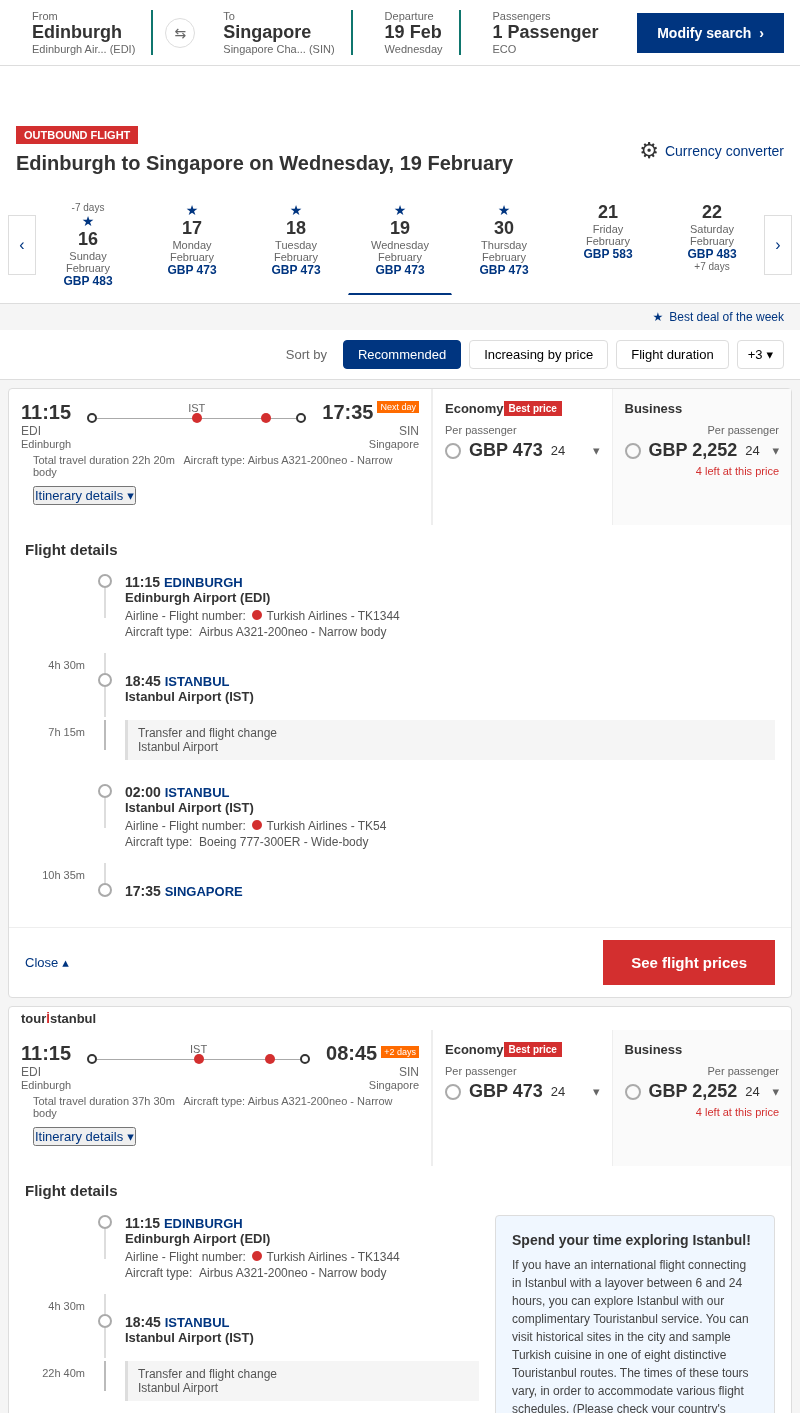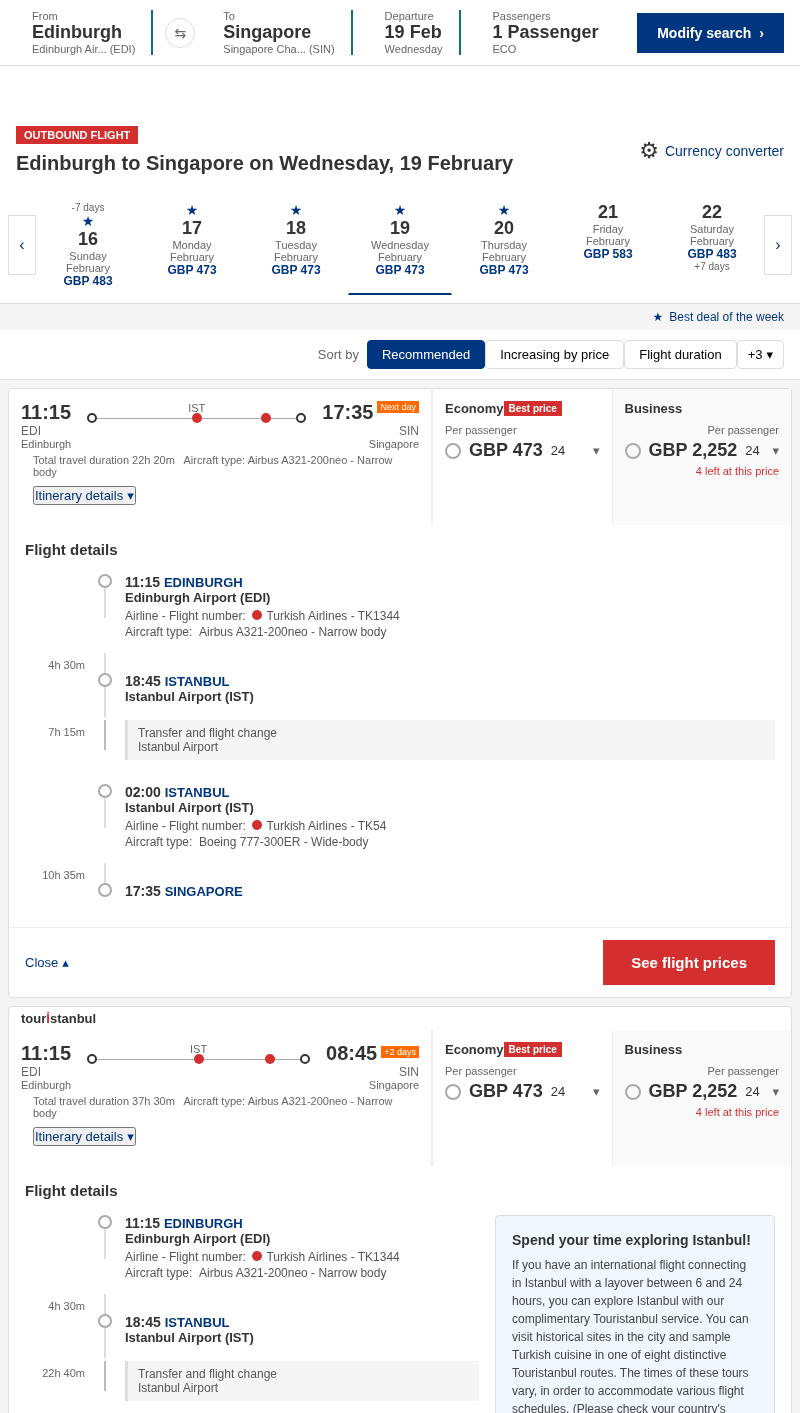--- a/index.html
+++ b/index.html
@@ -27,21 +27,21 @@
     .date-item { flex: 1; text-align: center; padding: 6px 4px; cursor: pointer; border: 1px solid transparent; font-size: 12px; }
     .date-item.active { border-bottom: 2px solid #003580; }
     .date-item .day-name { font-size: 11px; color: #666; }
     .date-item .day-num { font-size: 18px; font-weight: bold; }
     .date-item .month { font-size: 11px; color: #666; }
     .date-item .price { font-size: 12px; color: #003580; font-weight: bold; }
     .date-item .star { color: #003580; font-size: 14px; }
     .date-days { font-size: 10px; color: #666; text-align: center; }
 
     
-    .sort-bar { background: white; padding: 10px 16px; display: flex; align-items: center; justify-content: flex-end; border-bottom: 1px solid #ddd; }
+    .sort-bar { background: white; padding: 10px 16px; display: flex; align-items: center; justify-content: flex-end; gap: 8px; border-bottom: 1px solid #ddd; }
     .sort-label { color: #666; font-size: 13px; margin-right: 8px; }
     .sort-btn { padding: 6px 14px; border: 1px solid #ddd; background: white; cursor: pointer; font-size: 13px; border-radius: 4px; }
     .sort-btn.active { background: #003580; color: white; border-color: #003580; }
     .sort-more { padding: 6px 10px; border: 1px solid #ddd; background: white; cursor: pointer; font-size: 13px; border-radius: 4px; display: flex; align-items: center; gap: 4px; }
 
     
     .flight-card { background: white; margin: 8px; border: 1px solid #ddd; border-radius: 4px; }
     .flight-time-main { display: flex; align-items: flex-start; gap: 8px; }
     .time { font-size: 20px; font-weight: bold; }
     .next-day { background: #ff6b00; color: white; font-size: 9px; padding: 1px 3px; }
@@ -166,21 +166,21 @@
       </div>
       <div class="date-item active">
         <div class="star">★</div>
         <div class="day-num">19</div>
         <div class="day-name">Wednesday</div>
         <div class="month">February</div>
         <div class="price">GBP 473</div>
       </div>
       <div class="date-item">
         <div class="star">★</div>
-        <div class="day-num">20</div>
+        <div class="day-num">30</div>
         <div class="day-name">Thursday</div>
         <div class="month">February</div>
         <div class="price">GBP 473</div>
       </div>
       <div class="date-item">
         <div class="day-num">21</div>
         <div class="day-name">Friday</div>
         <div class="month">February</div>
         <div class="price">GBP 583</div>
       </div>

